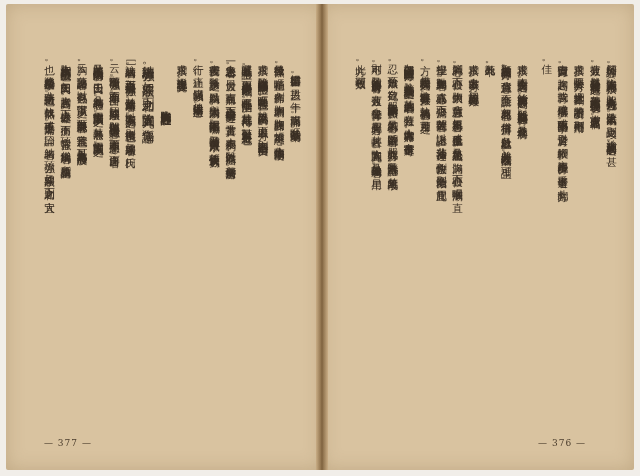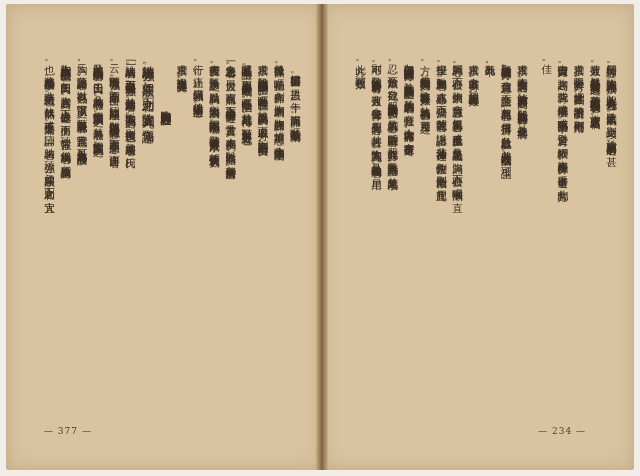--- a/index.html
+++ b/index.html
@@ -34,21 +34,21 @@
     height: 360px;
   }
   .page.left .text-block { right: 18px; }
   .page.right .text-block { right: 14px; }
   .col { display: block; white-space: nowrap; }
   .col.indent { padding-top: 10px; }
   .col.heading { font-weight: bold; padding-top: 46px; font-size: 10.4px; }
   .col.big { font-size: 12.4px; line-height: 19px; }
   .col.gap { width: 8px; }
   .folio {
-    position: absolute; bottom: 34px;
+    position: absolute; bottom: 22px;
     font-size: 9px; color: #4a3c2c; letter-spacing: 1px; text-align: center;
   }
   .page.left .folio { left: 38px; }
   .page.right .folio { right: 48px; }
 </style>
 </head>
 <body>
 
 <div class="spread">
   <div class="page left">
@@ -85,16 +85,16 @@
         <span class="col">於九死中。</span>
         <span class="col">求真按　余亦嘗以本方。用於此證而得奇效。</span>
         <span class="col">腳氣冲心。心下石鞕。胸中大煩。肩背強急。短氣不得息者。或產後血暈。及小兒急驚風。胸滿。心下石鞕。咽喉痰潮。直</span>
         <span class="col">視痙攣。胸動如奔馬者。或真心痛。心下鞕滿。苦悶欲死者。以上諸證。若非治法神速。方劑峻快。則不能救治。宜用此</span>
         <span class="col">方。是應變臨機之兵。非惟取得其奇效。執其禍機者。乃可用之耳。</span>
         <span class="col">勿誤藥室方函口訣本方條曰。此方爲熱實結胸之主藥。其他胸痛劇者。有特效。一士人胸背徹痛。晝夜苦楚不可</span>
         <span class="col">忍。百治無效。自欲死。服大陷胸湯三帖而霍然。又腳氣衝心。昏悶欲絕者。服此方而蘇。凡醫者臨危證。若無此手段。</span>
         <span class="col">則不可。又因留飲而凝於肩背者。有速效。小兒龜背等。有用此方者。其輕者。宜大陷胸丸。又小兒欬嗽龜胸者。星用</span>
         <span class="col">此方。嗣可收效。</span>
       </div>
-    <div class="folio">— 234 —</div>
+    <div class="folio">— 376 —</div>
   </div>
   <div class="gutter"></div>
 </div>
 
 </body></html>

